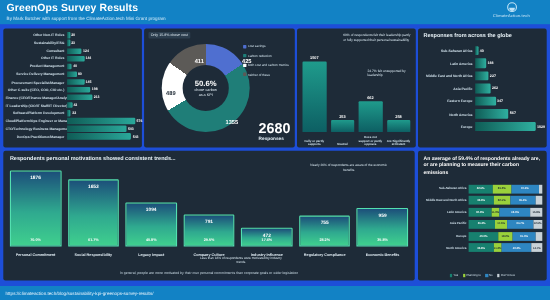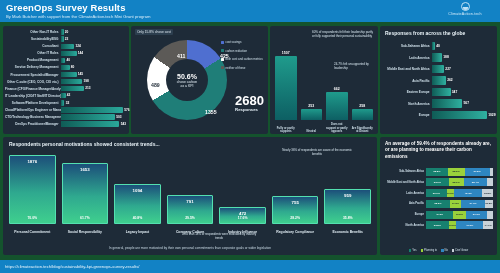--- a/index.html
+++ b/index.html
@@ -2,21 +2,21 @@
 <html><head>
 <meta charset="utf-8">
 <style>
   * { box-sizing: border-box; margin: 0; padding: 0; }
   html, body {
     width: 500px; height: 273px;
     background: #0e1a24;
     font-family: "Liberation Sans", sans-serif;
     overflow: hidden;
   }
-  #dash { position: relative; width: 500px; height: 273px; background: #14532d; }
+  #dash { position: relative; width: 500px; height: 273px; background: #1d4ed8; }
 
   
   .header {
     position: absolute; left: 0; top: 0; width: 500px; height: 22px;
     background: #1282c5; padding: 2px 6px 0 6px;
   }
   .h-title { font-size: 9.5px; font-weight: bold; color: #ffffff; line-height: 11px; letter-spacing: .1px; }
   .h-sub { font-size: 4.2px; color: #d6ecf9; line-height: 7px; }
   .brand { position: absolute; right: 4px; top: 2px; text-align: center; width: 62px; }
   .brand-mark {
@@ -65,21 +65,21 @@
     border-radius: 50%; background: #1e2b38;
     display: flex; flex-direction: column; align-items: center; justify-content: center;
   }
   .dh-pct { font-size: 7px; font-weight: bold; color: #ffffff; }
   .dh-l1, .dh-l2 { font-size: 3.4px; color: #e2edf4; }
   .slice-val { position: absolute; font-size: 5.2px; font-weight: bold; color: #ffffff; }
   .legend { position: absolute; right: 3px; top: 14px; width: 44px; }
   .leg-item { display: flex; align-items: center; margin-bottom: 4.5px; }
   .leg-sw { width: 3px; height: 3px; border-radius: .5px; margin-right: 1.5px; flex: none; }
   .leg-tx { font-size: 2.9px; color: #cfe0ea; white-space: nowrap; }
-  .bigcount { position: absolute; right: 4px; bottom: 22px; text-align: left; }
+  .bigcount { position: absolute; right: 4px; bottom: 6px; text-align: left; }
   .bc-n { font-size: 13px; font-weight: bold; color: #ffffff; line-height: 13px; }
   .bc-l { font-size: 4.3px; font-weight: bold; color: #e4eff6; }
 
   
   #p-lead { left: 270px; top: 26px; width: 108px; height: 108px; }
   .colwrap { position: absolute; left: 5px; bottom: 14px; width: 98px; height: 72px; display: flex; align-items: flex-end; gap: 4px; }
   .colcell { flex: 1; position: relative; height: 100%; display: flex; flex-direction: column; justify-content: flex-end; align-items: center; }
   .col { width: 100%; background: linear-gradient(180deg,#1f9b8c,#0d5f63); border-radius: 1px 1px 0 0; }
   .colv { position: absolute; font-size: 3.5px; font-weight: bold; color: #ffffff; }
   .coll { position: absolute; bottom: -13px; width: 100%; text-align: center; font-size: 2.7px; font-weight: bold; color: #cfe0ea; line-height: 3.2px; }

